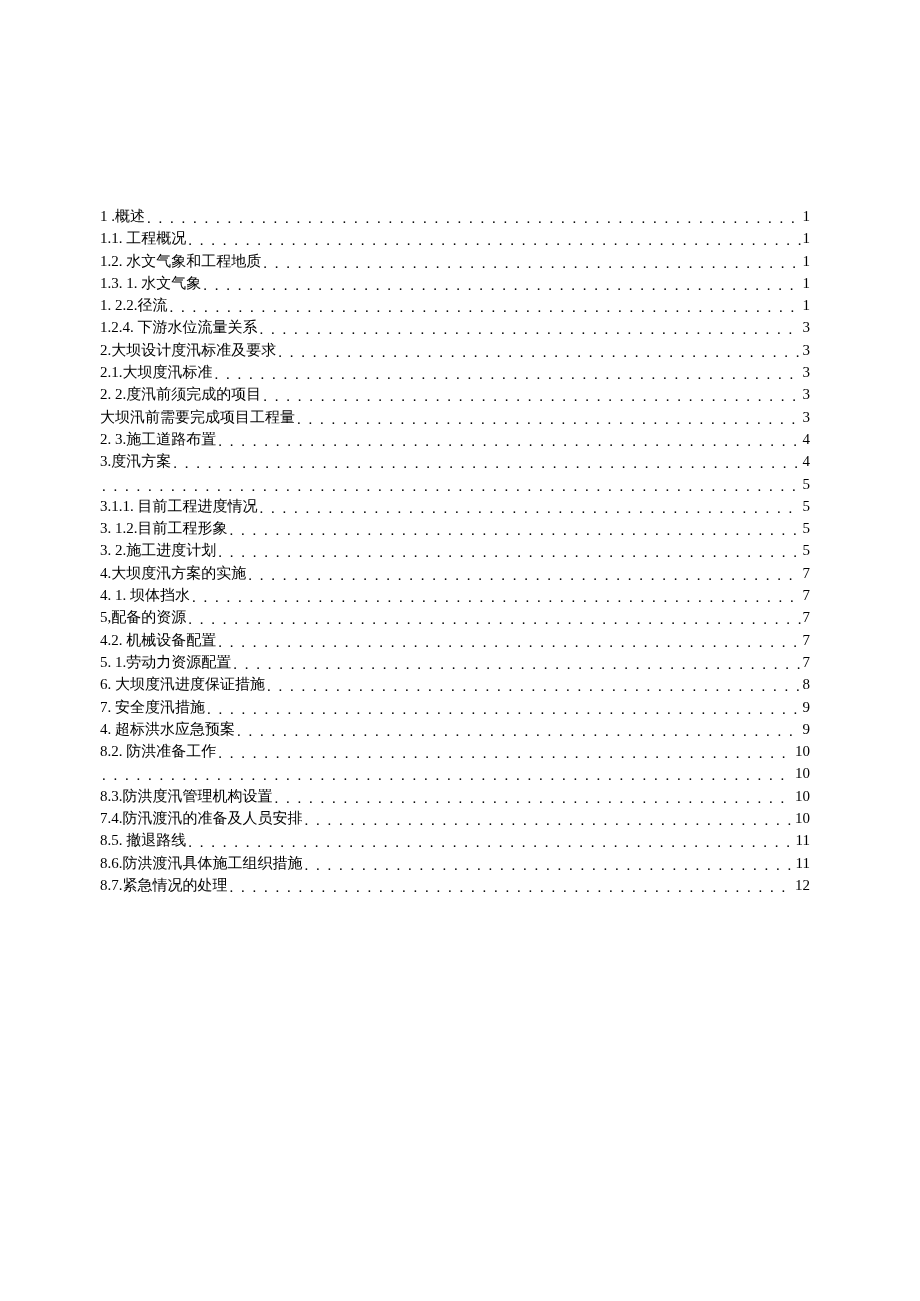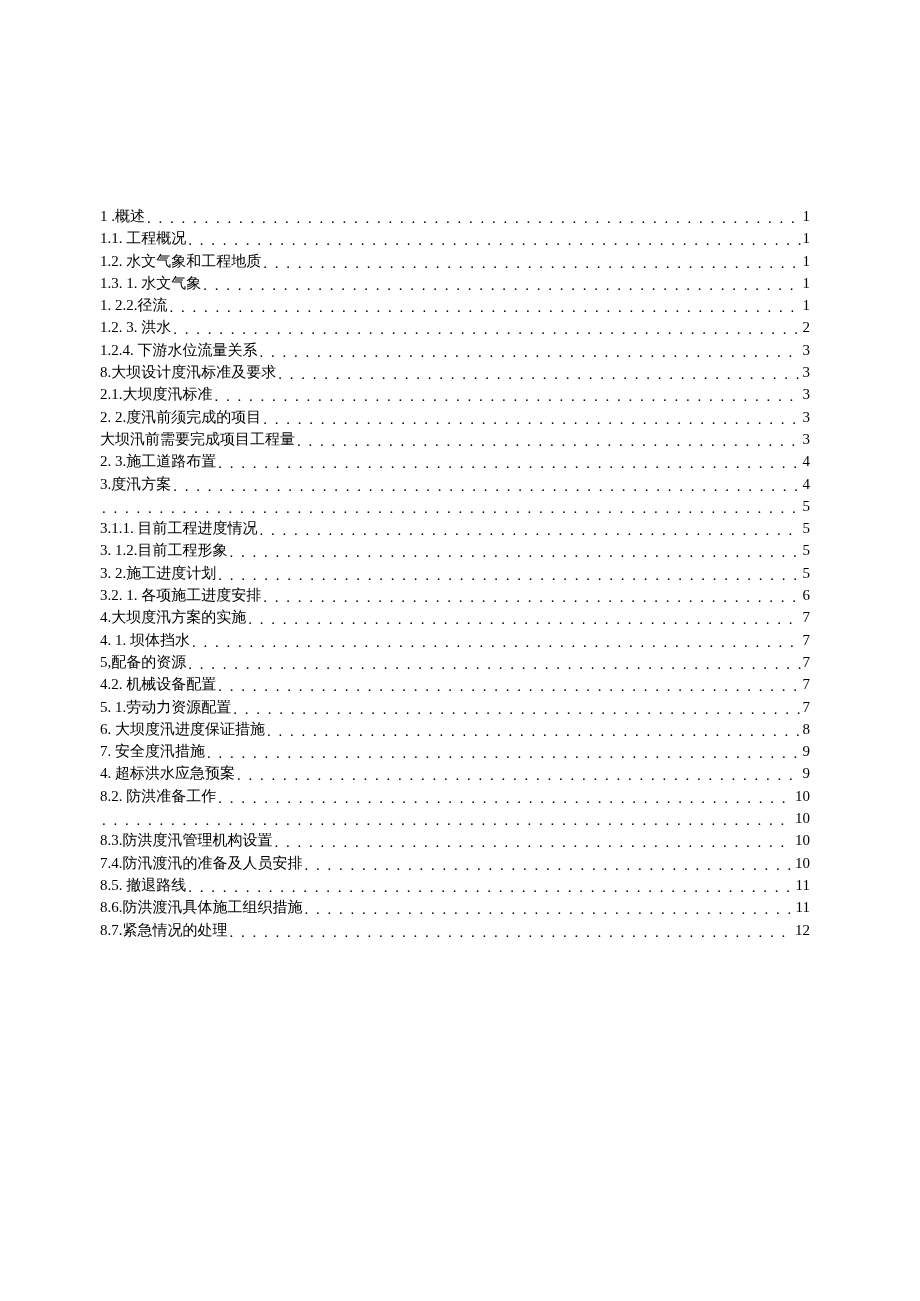--- a/index.html
+++ b/index.html
@@ -69,31 +69,26 @@
       <span class="toc-label">1.3.  1. 水文气象 </span>
       <span class="toc-dots"></span>
       <span class="toc-page">1</span>
     </div>
     <div class="toc-entry">
       <span class="toc-label">1.  2.2.径流 </span>
       <span class="toc-dots"></span>
       <span class="toc-page">1</span>
     </div>
     <div class="toc-entry">
-      <span class="toc-label">1.2.  3. 洪水 </span>
-      <span class="toc-dots"></span>
-      <span class="toc-page">2</span>
-    </div>
-    <div class="toc-entry">
       <span class="toc-label">1.2.4.  下游水位流量关系 </span>
       <span class="toc-dots"></span>
       <span class="toc-page">3</span>
     </div>
     <div class="toc-entry">
-      <span class="toc-label">8.大坝设计度汛标准及要求 </span>
+      <span class="toc-label">2.大坝设计度汛标准及要求 </span>
       <span class="toc-dots"></span>
       <span class="toc-page">3</span>
     </div>
     <div class="toc-entry">
       <span class="toc-label">2.1.大坝度汛标准 </span>
       <span class="toc-dots"></span>
       <span class="toc-page">3</span>
     </div>
     <div class="toc-entry">
       <span class="toc-label">2.  2.度汛前须完成的项目</span>
@@ -126,25 +121,20 @@
     </div>
     <div class="toc-entry">
       <span class="toc-label">3.  1.2.目前工程形象 </span>
       <span class="toc-dots"></span>
       <span class="toc-page">5</span>
     </div>
     <div class="toc-entry">
       <span class="toc-label">3.  2.施工进度计划</span>
       <span class="toc-dots"></span>
       <span class="toc-page">5</span>
-    </div>
-    <div class="toc-entry">
-      <span class="toc-label">3.2.  1. 各项施工进度安排 </span>
-      <span class="toc-dots"></span>
-      <span class="toc-page">6</span>
     </div>
     <div class="toc-entry">
       <span class="toc-label">4.大坝度汛方案的实施 </span>
       <span class="toc-dots"></span>
       <span class="toc-page">7</span>
     </div>
     <div class="toc-entry">
       <span class="toc-label">4.  1. 坝体挡水 </span>
       <span class="toc-dots"></span>
       <span class="toc-page">7</span>

